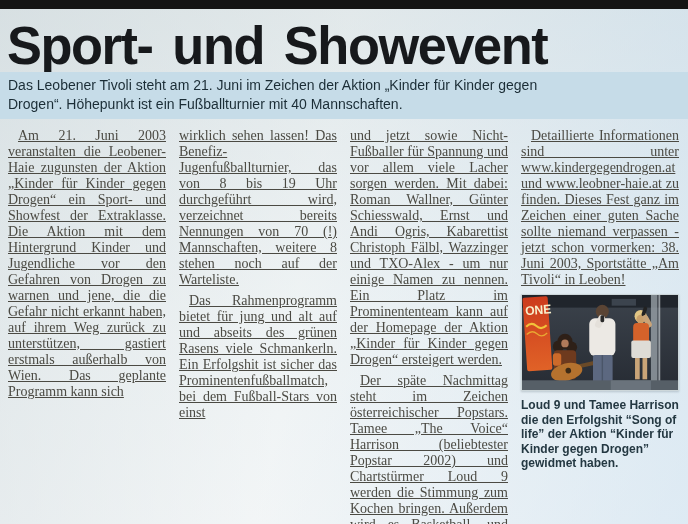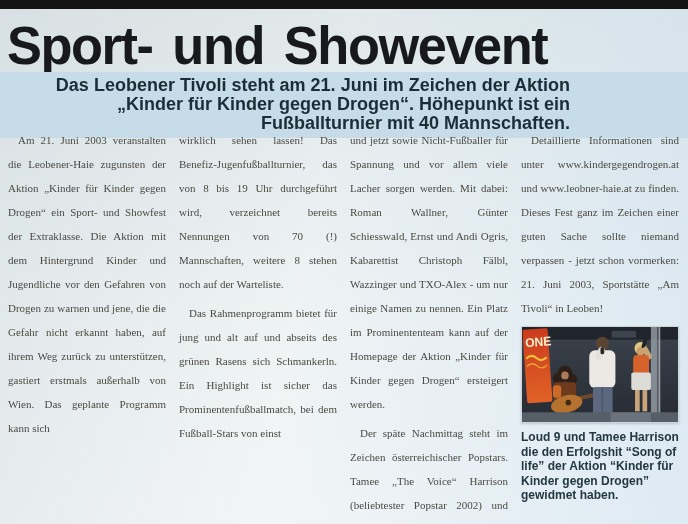--- a/index.html
+++ b/index.html
@@ -18,31 +18,32 @@
     font-size:54px; font-weight:bold; letter-spacing:-1.5px; word-spacing:7px;
     color:#17191c; white-space:nowrap;
     transform:scaleX(.97); transform-origin:left center;
   }
   .standfirst {
     position:absolute; top:72px; left:0; width:100%; min-height:44px;
     background:#c6dce8; padding:4px 8px 5px 8px;
   }
   .standfirst .sf-text {
     display:block; max-width:562px;
-    font-size:18px; font-weight:bold; line-height:19px; color:#1b2d36;text-align:right;
+    font-size:14px; font-weight:normal; line-height:19px; color:#1b2d36;
   }
   .article-body {
     position:absolute; top:128px; left:8px; width:672px;
     display:flex; gap:13px;
   }
   .col { width:158px; flex:0 0 158px; }
   .col p {
     font-family:"Liberation Serif", "DejaVu Serif", serif;
-    font-size:11px; line-height:24px; color:#4b4a43;
+    font-size:14px; line-height:16px; color:#4b4a43;
     text-align:justify;
+    text-decoration:underline;
   }
   .col p.indent { text-indent:10px; margin-top:5px; }
   .col p:first-child { margin-top:0; }
 
   figure.stage-photo {
     margin-top:6px; width:158px; height:97px; position:relative;
     border:1px solid #cdd7da; background:#2a2f37;
     box-shadow:0 1px 2px rgba(60,80,90,.25);
   }
   figure.stage-photo svg { display:block; width:100%; height:100%; }
@@ -66,30 +67,30 @@
   </div>
 
   <div class="article-body">
 
     <div class="col">
       <p class="indent">Am 21. Juni 2003 veranstalten die Leobener-Haie zugunsten der Aktion „Kinder für Kinder gegen Drogen“ ein Sport- und Showfest der Extraklasse. Die Aktion mit dem Hintergrund Kinder und Jugendliche vor den Gefahren von Drogen zu warnen und jene, die die Gefahr nicht erkannt haben, auf ihrem Weg zurück zu unterstützen, gastiert erstmals außerhalb von Wien. Das geplante Programm kann sich</p>
     </div>
 
     <div class="col">
       <p>wirklich sehen lassen! Das Benefiz-Jugenfußballturnier, das von 8 bis 19 Uhr durchgeführt wird, verzeichnet bereits Nennungen von 70 (!) Mannschaften, weitere 8 stehen noch auf der Warteliste.</p>
-      <p class="indent">Das Rahmenprogramm bietet für jung und alt auf und abseits des grünen Rasens sich Schmankerln. Ein Highlight ist sicher das Prominentenfußballmatch, bei dem Fußball-Stars von einst</p>
+      <p class="indent">Das Rahmenprogramm bietet für jung und alt auf und abseits des grünen Rasens viele Schmankerln. Ein Erfolgshit ist sicher das Prominentenfußballmatch, bei dem Fußball-Stars von einst</p>
     </div>
 
     <div class="col">
       <p>und jetzt sowie Nicht-Fußballer für Spannung und vor allem viele Lacher sorgen werden. Mit dabei: Roman Wallner, Günter Schiesswald, Ernst und Andi Ogris, Kabarettist Christoph Fälbl, Wazzinger und TXO-Alex - um nur einige Namen zu nennen. Ein Platz im Prominententeam kann auf der Homepage der Aktion „Kinder für Kinder gegen Drogen“ ersteigert werden.</p>
       <p class="indent">Der späte Nachmittag steht im Zeichen österreichischer Popstars. Tamee „The Voice“ Harrison (beliebtester Popstar 2002) und Chartstürmer Loud 9 werden die Stimmung zum Kochen bringen. Außerdem wird es Basketball- und Fußballtraining mit den Profis geben, eine Kinderkaraoke-Show und Kindermodenschau, Probesitzen im Rallyeauto von Formel-2-Staatsmeister Christian Lippitsch, einen Stein-</p>
     </div>
 
     <div class="col">
-      <p class="indent">Detaillierte Informationen sind unter www.kindergegendrogen.at und www.leobner-haie.at zu finden. Dieses Fest ganz im Zeichen einer guten Sache sollte niemand verpassen - jetzt schon vormerken: 21. Juni 2003, Sportstätte „Am Tivoli“ in Leoben!</p>
+      <p class="indent">Detaillierte Informationen sind unter www.kindergegendrogen.at und www.leobner-haie.at zu finden. Dieses Fest ganz im Zeichen einer guten Sache sollte niemand verpassen - jetzt schon vormerken: 38. Juni 2003, Sportstätte „Am Tivoli“ in Leoben!</p>
 
       <figure class="stage-photo">
         <svg viewBox="0 0 167 98" preserveAspectRatio="none">
           <defs>
             <linearGradient id="bgGrad" x1="0" y1="0" x2="0" y2="1">
               <stop offset="0" stop-color="#3c434c"></stop>
               <stop offset="1" stop-color="#262b33"></stop>
             </linearGradient>
             <linearGradient id="redGrad" x1="0" y1="0" x2="0" y2="1">
               <stop offset="0" stop-color="#cc3b1d"></stop>

